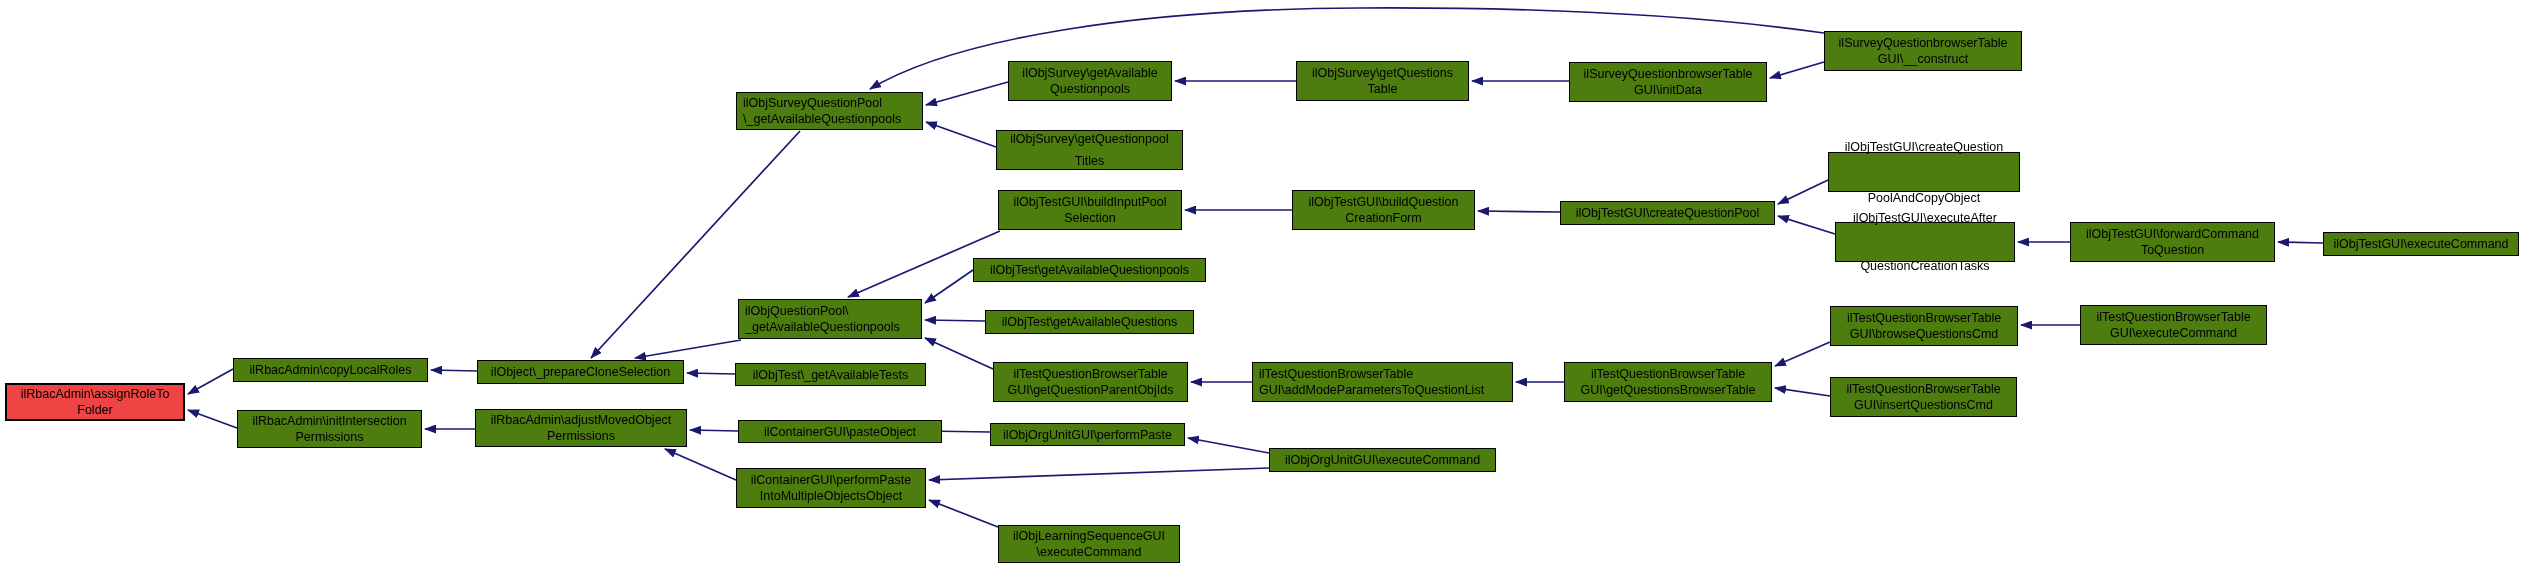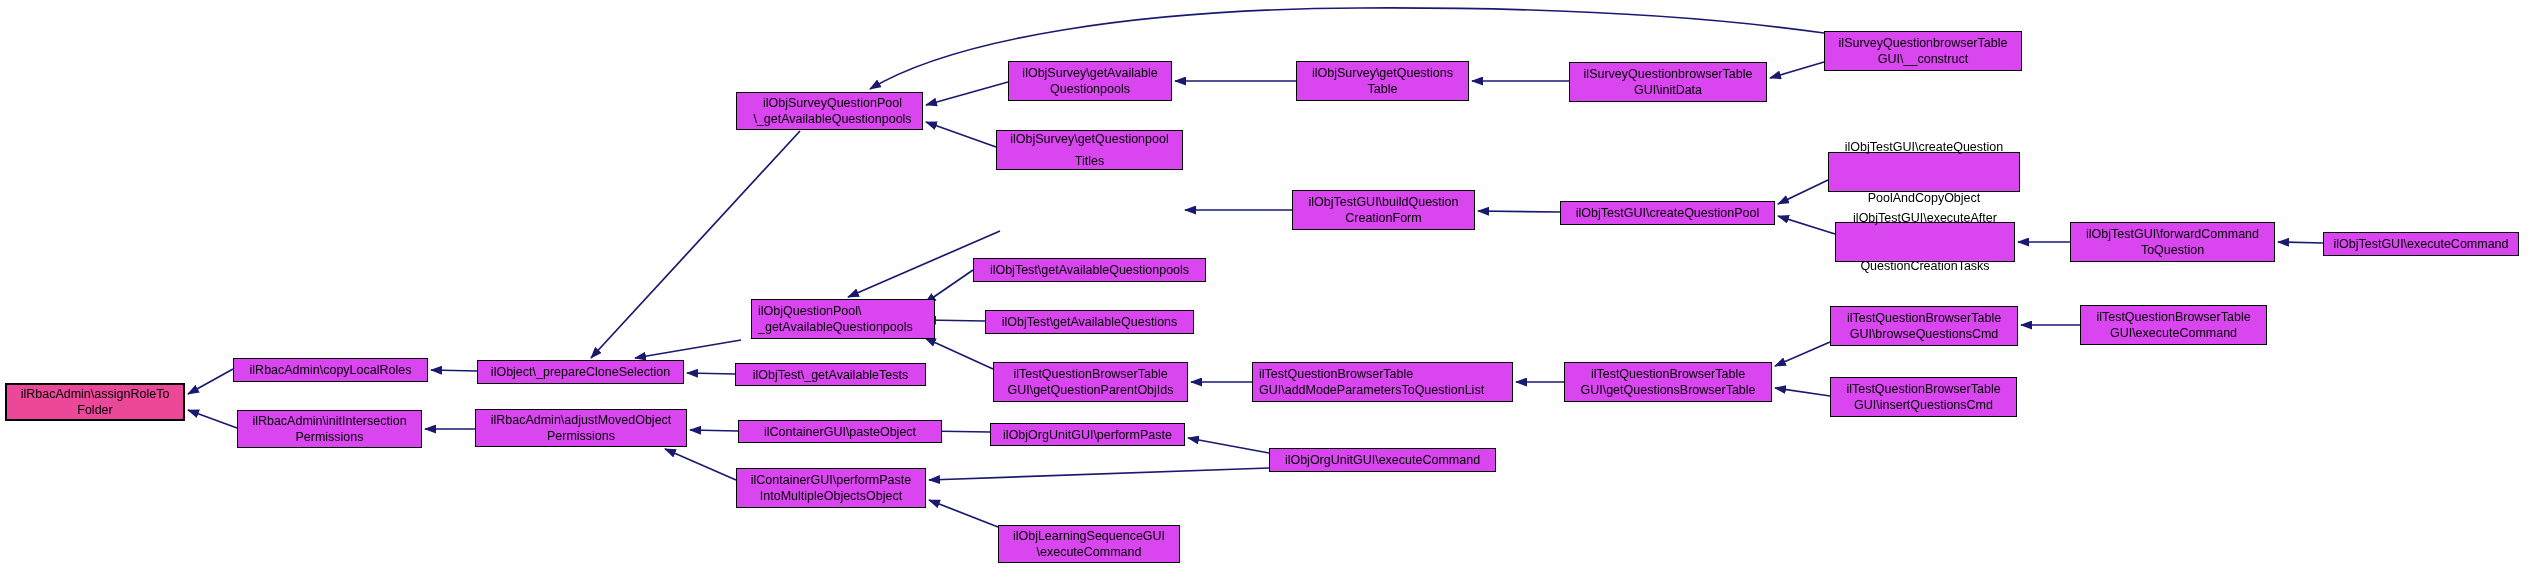--- a/index.html
+++ b/index.html
@@ -13,41 +13,41 @@
   }
   #edges-svg {
     position: absolute;
     left: 0; top: 0;
     width: 2537px; height: 571px;
     z-index: 1;
   }
   .node {
     position: absolute;
     box-sizing: border-box;
-    background: #d946ef;
+    background: #4d7c0f;
     border: 1.3px solid #000000;
     color: #000000;
     font-size: 12.5px;
     line-height: 16px;
     display: flex;
     flex-direction: column;
     justify-content: center;
     align-items: center;
     text-align: center;
     white-space: nowrap;
     z-index: 2;
     cursor: pointer;
   }
   .node.align-left {
     align-items: flex-start;
     text-align: left;
     padding-left: 6px;
   }
   .node.highlight {
-    background: #ec4899;
+    background: #ef4444;
     border: 2.4px solid #000000;
     cursor: default;
   }
   .node .label-line { pointer-events: none; }
   .edge {
     fill: none;
     stroke-width: 1.7px;
   }
 </style>
 </head>
@@ -106,25 +106,25 @@
       <div class="label-line">ilRbacAdmin\initIntersection</div>
       <div class="label-line">Permissions</div>
     </div>
     <div class="node" style="left: 477px; top: 360px; width: 207px; height: 24px;">
       <div class="label-line">ilObject\_prepareCloneSelection</div>
     </div>
     <div class="node" style="left: 475px; top: 409px; width: 212px; height: 38px;">
       <div class="label-line">ilRbacAdmin\adjustMovedObject</div>
       <div class="label-line">Permissions</div>
     </div>
-    <div class="node align-left" style="left: 736px; top: 92px; width: 187px; height: 38px; align-items: center;">
+    <div class="node align-left" style="left: 736px; top: 92px; width: 187px; height: 38px;">
       <div class="label-line">ilObjSurveyQuestionPool</div>
       <div class="label-line">\_getAvailableQuestionpools</div>
     </div>
-    <div class="node align-left" style="left: 738px; top: 299px; width: 184px; height: 40px; margin-left: 13px;">
+    <div class="node align-left" style="left: 738px; top: 299px; width: 184px; height: 40px;">
       <div class="label-line">ilObjQuestionPool\</div>
       <div class="label-line">_getAvailableQuestionpools</div>
     </div>
     <div class="node" style="left: 735px; top: 363px; width: 191px; height: 23px;">
       <div class="label-line">ilObjTest\_getAvailableTests</div>
     </div>
     <div class="node" style="left: 738px; top: 420px; width: 204px; height: 23px;">
       <div class="label-line">ilContainerGUI\pasteObject</div>
     </div>
     <div class="node" style="left: 736px; top: 468px; width: 190px; height: 40px;">
@@ -132,20 +132,24 @@
       <div class="label-line">IntoMultipleObjectsObject</div>
     </div>
     <div class="node" style="left: 1008px; top: 61px; width: 164px; height: 40px;">
       <div class="label-line">ilObjSurvey\getAvailable</div>
       <div class="label-line">Questionpools</div>
     </div>
     <div class="node" style="left: 996px; top: 130px; width: 187px; height: 40px; justify-content: space-between;">
       <div class="label-line">ilObjSurvey\getQuestionpool</div>
       <div class="label-line">Titles</div>
     </div>
+    <div class="node" style="left: 998px; top: 190px; width: 184px; height: 40px;">
+      <div class="label-line">ilObjTestGUI\buildInputPool</div>
+      <div class="label-line">Selection</div>
+    </div>
     <div class="node" style="left: 973px; top: 258px; width: 233px; height: 24px;">
       <div class="label-line">ilObjTest\getAvailableQuestionpools</div>
     </div>
     <div class="node" style="left: 985px; top: 310px; width: 209px; height: 24px;">
       <div class="label-line">ilObjTest\getAvailableQuestions</div>
     </div>
     <div class="node" style="left: 993px; top: 362px; width: 195px; height: 40px;">
       <div class="label-line">ilTestQuestionBrowserTable</div>
       <div class="label-line">GUI\getQuestionParentObjIds</div>
     </div>

